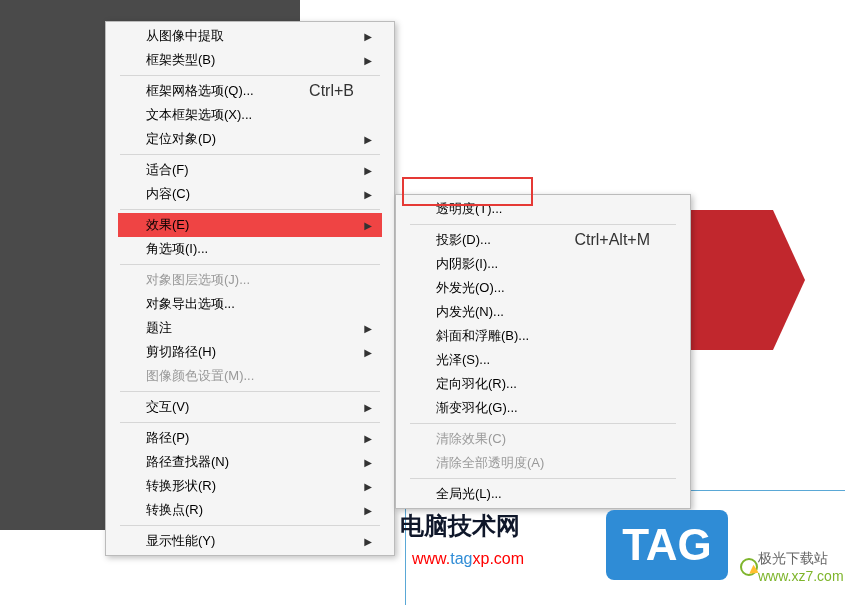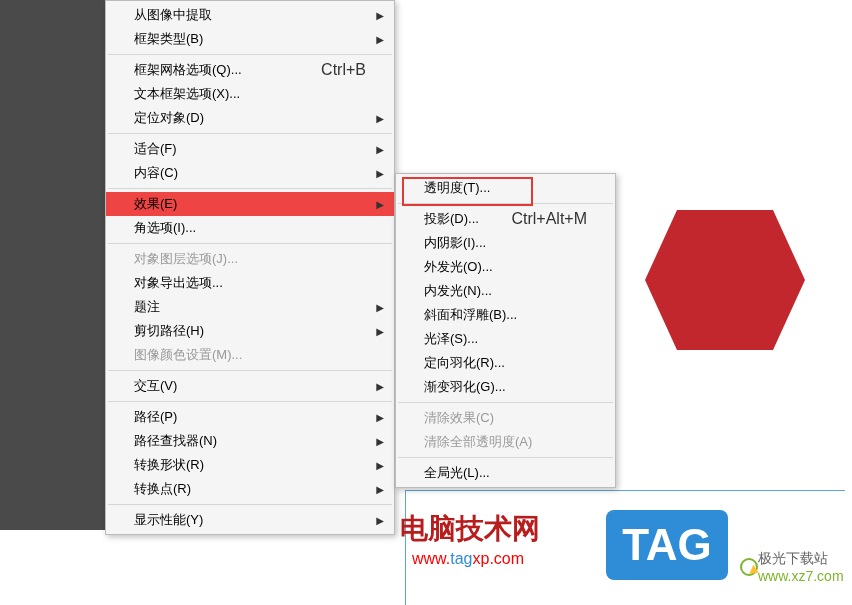--- a/index.html
+++ b/index.html
@@ -41,29 +41,30 @@
     position: absolute;
     left: 405px; top: 490px;
     width: 1px; height: 115px;
     border-left: 1px solid #5aa8d6;
   }
   .menu {
     position: absolute;
     background: #f5f5f5;
     border: 1px solid #bbb;
     box-shadow: 2px 2px 6px rgba(0,0,0,0.25);
-    padding: 2px 0;
+    padding: 2px 12px;
+    margin-top: 21px;
   }
   .menu1 {
     left: 105px; top: 0;
     width: 290px;
   }
   .menu2 {
     left: 395px; top: 173px;
-    width: 221px;
+    width: 296px;
   }
   .menu-item {
     display: flex;
     align-items: center;
     height: 24px;
     padding: 0 28px 0 28px;
     cursor: pointer;
     position: relative;
     white-space: nowrap;
   }
@@ -84,23 +85,23 @@
   }
   .highlight-box {
     position: absolute;
     border: 2px solid #e53935;
     pointer-events: none;
   }
   .hl1 { left: 402px; top: 177px; width: 131px; height: 29px; }
   .watermark1 {
     position: absolute;
     left: 400px; top: 510px;
-    color: #b91c1c;
+    color: #0f172a;
     font-weight: bold;
-    font-size: 28px;
+    font-size: 24px;
     font-family: "Microsoft YaHei", sans-serif;
   }
   .watermark1-url {
     position: absolute;
     left: 412px; top: 550px;
     font-size: 16px;
     font-family: Arial, sans-serif;
     color: #ff0000;
   }
   .watermark1-url .tag-part { color: #2f8cd6; }

